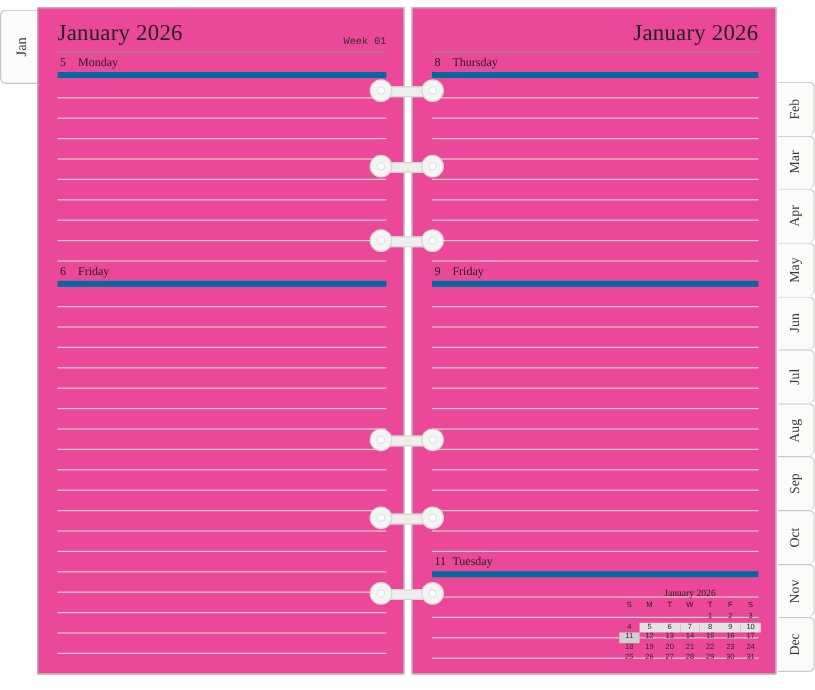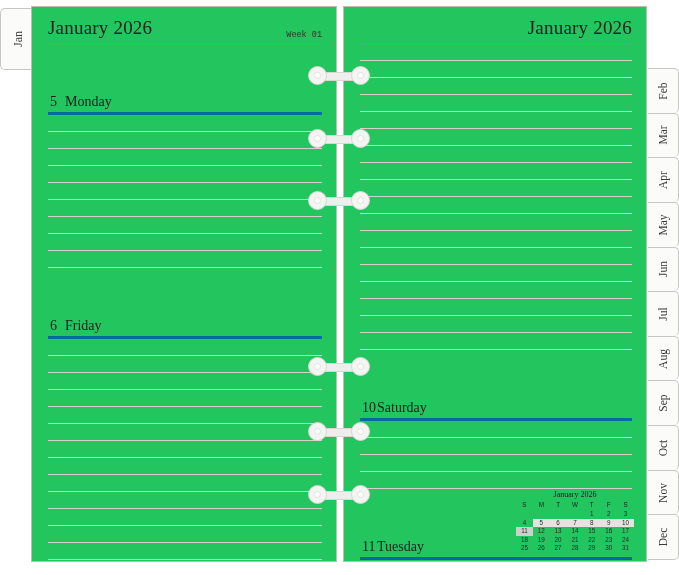--- a/index.html
+++ b/index.html
@@ -76,21 +76,21 @@
     font-size: 11.5px;
     color: #3a3a3a;
     white-space: nowrap;
   }
 
   
   .page {
     position: absolute;
     top: 6px;
     height: 556px;
-    background: #22c55e;
+    background: #ec4899;
     border: 1px solid #bdbdb8;
     box-sizing: border-box;
   }
   .page-left {
     left: 31px;
     width: 306px;
   }
   .page-right {
     left: 343px;
     width: 304px;
@@ -127,24 +127,23 @@
     color: #333;
     font-family: Liberation Mono, monospace;
   }
 
   
   .day {
     position: relative;
   }
   .day-head {
     padding: 3px 0 2px 2px;
-    border-bottom: 3px solid #0369a1;
-    font-size: 14px;
+    border-bottom: 5px solid #0369a1;
+    font-size: 10px;
     color: #1e1e1e;
-    margin-top: 47px;
   }
   .day-num {
     display: inline-block;
     min-width: 15px;
   }
   .day-name {
     display: inline-block;
   }
   .lines {
     margin-top: 0;
@@ -295,47 +294,48 @@
     </div>
   </div>
 
   <div class="page page-right">
     <div class="page-inner">
       <div class="month-head">
         <div class="month-title right">January 2026</div>
       </div>
       <div id="right-days">
           <div class="day">
-            <div class="lines">
-              <div class="line"></div>
-              <div class="line"></div>
-              <div class="line"></div>
-              <div class="line"></div>
-              <div class="line"></div>
-              <div class="line"></div>
-              <div class="line"></div>
-              <div class="line"></div>
-              <div class="line"></div>
-            </div>
-          </div>
-          <div class="day">
-            <div class="lines">
-              <div class="line"></div>
-              <div class="line"></div>
-              <div class="line"></div>
-              <div class="line"></div>
-              <div class="line"></div>
-              <div class="line"></div>
-              <div class="line"></div>
-              <div class="line"></div>
-              <div class="line"></div>
-            </div>
-          </div>
-          <div class="day">
-            <div class="day-head"><span class="day-num">10</span><span class="day-name">Saturday</span></div>
+            <div class="day-head"><span class="day-num">8</span><span class="day-name">Thursday</span></div>
+            <div class="lines">
+              <div class="line"></div>
+              <div class="line"></div>
+              <div class="line"></div>
+              <div class="line"></div>
+              <div class="line"></div>
+              <div class="line"></div>
+              <div class="line"></div>
+              <div class="line"></div>
+              <div class="line"></div>
+            </div>
+          </div>
+          <div class="day">
+            <div class="day-head"><span class="day-num">9</span><span class="day-name">Friday</span></div>
+            <div class="lines">
+              <div class="line"></div>
+              <div class="line"></div>
+              <div class="line"></div>
+              <div class="line"></div>
+              <div class="line"></div>
+              <div class="line"></div>
+              <div class="line"></div>
+              <div class="line"></div>
+              <div class="line"></div>
+            </div>
+          </div>
+          <div class="day">
             <div class="lines">
               <div class="line"></div>
               <div class="line"></div>
               <div class="line"></div>
               <div class="line"></div>
             </div>
           </div>
           <div class="day">
             <div class="day-head"><span class="day-num">11</span><span class="day-name">Tuesday</span></div>
             <div class="lines">

